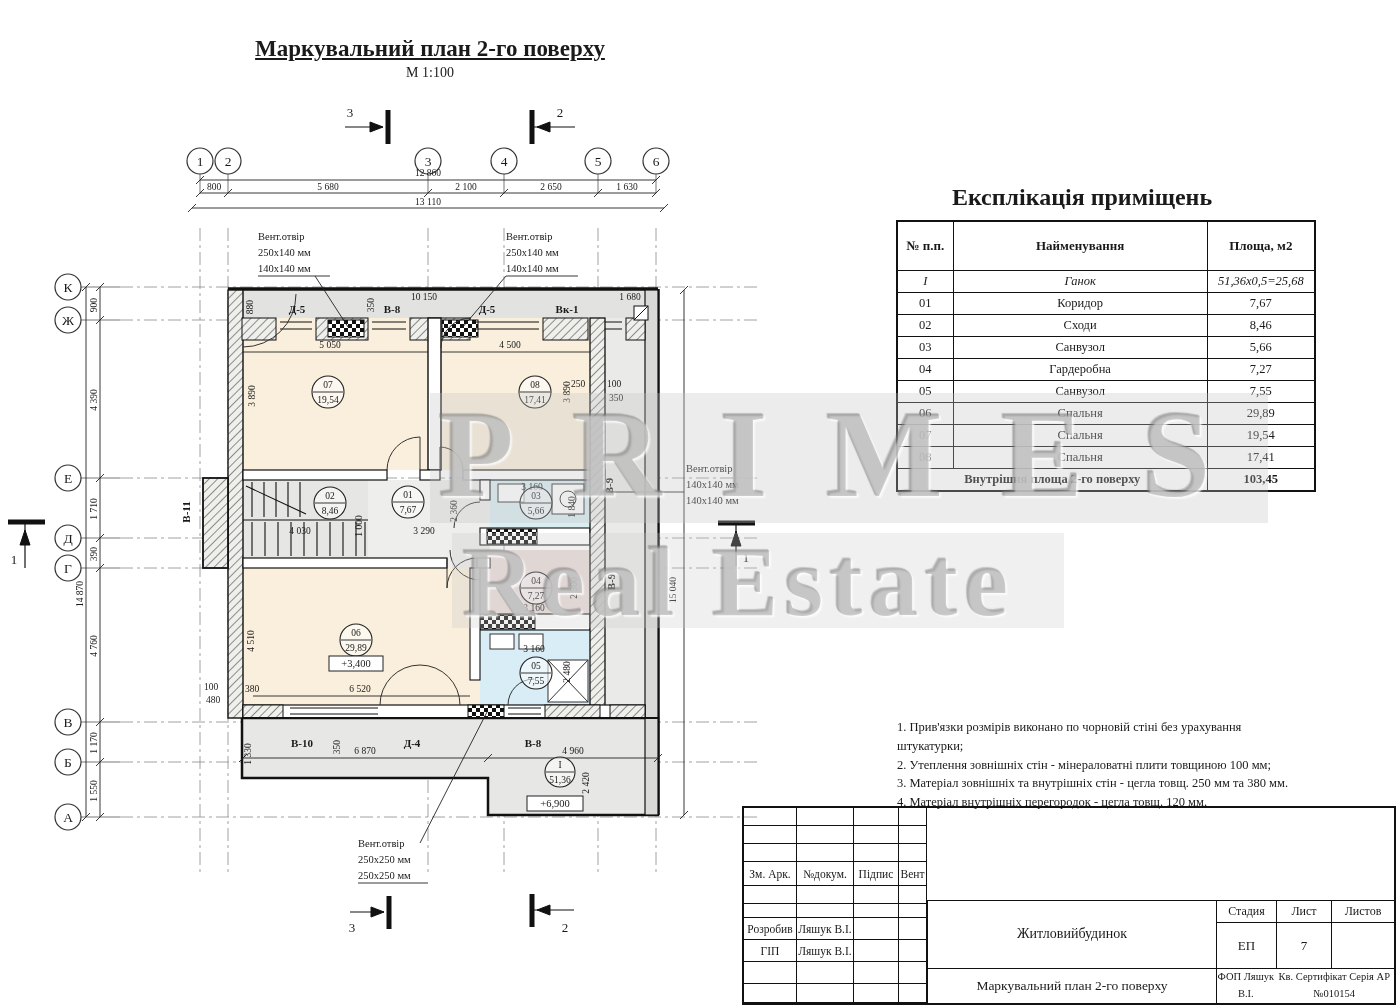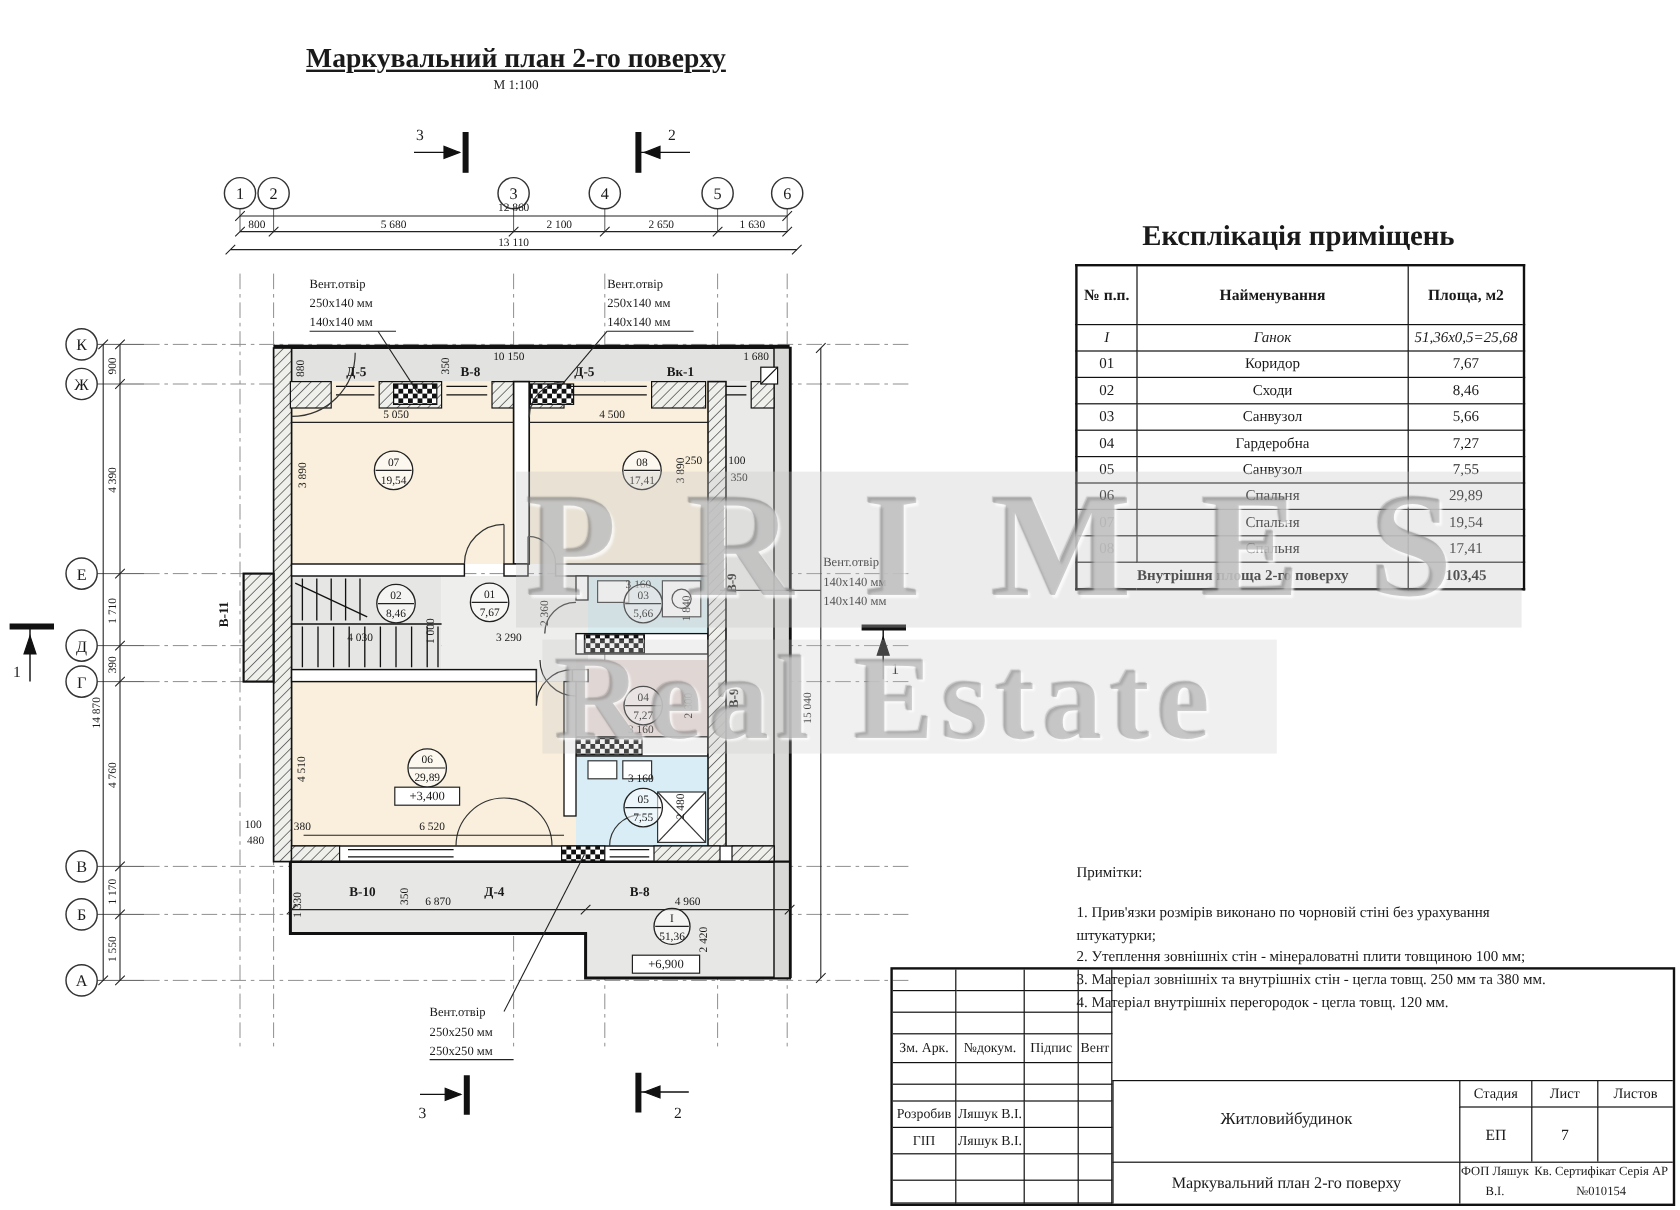--- a/index.html
+++ b/index.html
@@ -2,33 +2,33 @@
 <html><head>
 <meta charset="utf-8">
 <style>
   html,body{margin:0;padding:0;background:#fff;}
   body{width:1400px;height:1008px;position:relative;overflow:hidden;
        font-family:"Liberation Serif",serif;color:#1a1a1a;}
   .abs{position:absolute;}
   
   .plan-title{position:absolute;left:180px;top:36px;width:500px;text-align:center;}
   .plan-title-main{font-size:23px;font-weight:bold;text-decoration:underline;}
-  .plan-title-scale{font-size:11px;margin-top:3px;}
+  .plan-title-scale{font-size:14px;margin-top:3px;}
   
   text{font-family:"Liberation Serif",serif;fill:#1a1a1a;}
   .d{font-size:9.5px;text-anchor:middle;}
   .lab{font-size:11px;font-weight:bold;text-anchor:middle;}
   .ann{font-size:10.5px;text-anchor:start;}
   .gc{font-size:13.5px;text-anchor:middle;}
   .rc{font-size:9.5px;text-anchor:middle;}
   .sec{font-size:13px;text-anchor:middle;}
   
   .explication{position:absolute;left:896px;top:184px;width:372px;}
   .exp-title{font-size:24px;font-weight:bold;text-align:center;margin-bottom:9px;}
-  table.exp{border-collapse:collapse;width:375px;border:2px solid #111;}
+  table.exp{border-collapse:collapse;width:420px;border:2px solid #111;}
   table.exp th, table.exp td{border:1.5px solid #111;text-align:center;
       font-size:12.5px;padding:0 3px;height:21px;}
   table.exp th{font-size:13px;font-weight:bold;height:48px;}
   col.c-num{width:50px;} col.c-name{width:226px;} col.c-area{width:96px;}
   tr.it td{font-style:italic;}
   tr.foot td{font-weight:bold;}
   
   .notes{position:absolute;left:897px;top:718px;width:410px;font-size:12.5px;}
   .notes-title{margin-bottom:14px;}
   .notes div{line-height:1.5;}
@@ -455,21 +455,20 @@
     </tr>
     <tr class="foot">
       <td colspan="2">Внутрішня площа 2-го поверху</td>
       <td>103,45</td>
     </tr>
   </tbody>
     </table>
 </div>
 
 <div class="notes">
-  <div class="notes-title">Примітки:</div>
   <div>1. Прив'язки розмірів виконано по чорновій стіні без урахування штукатурки;</div>
   <div>2. Утеплення зовнішніх стін - мінераловатні плити товщиною 100 мм;</div>
   <div>3. Матеріал зовнішніх та внутрішніх стін - цегла  товщ. 250 мм та 380 мм.</div>
   <div>4. Матеріал внутрішніх перегородок - цегла товщ. 120 мм.</div>
 </div>
 
 <div class="titleblock">
   <div class="tb-left">
     <b></b>
       <b></b>

